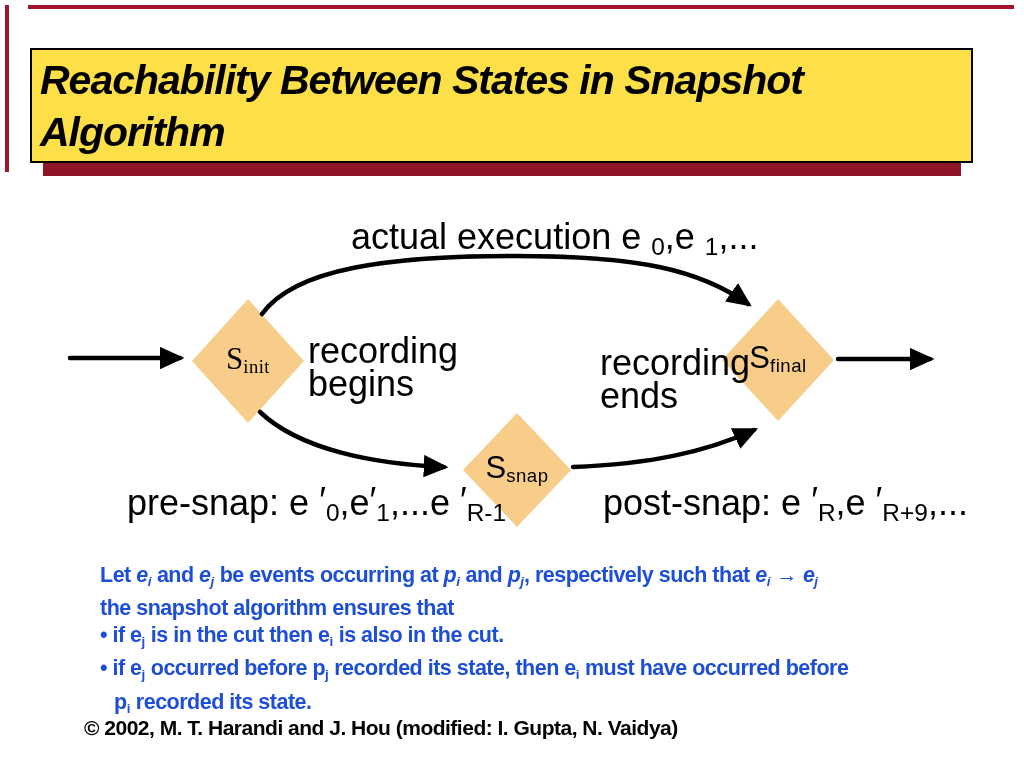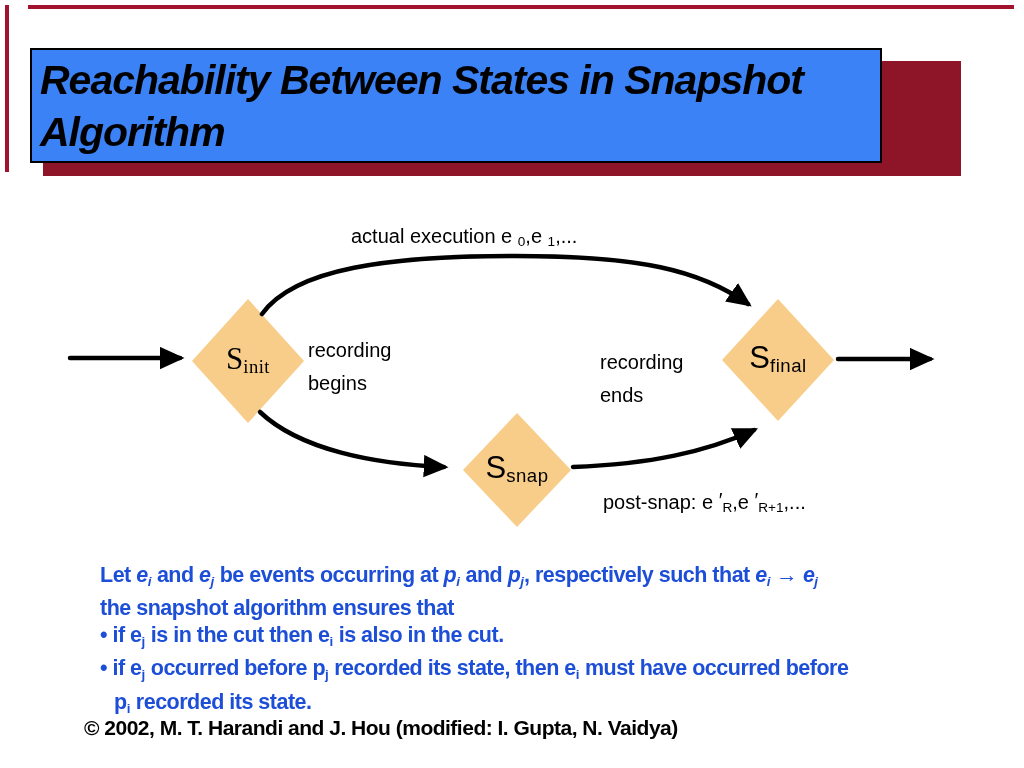--- a/index.html
+++ b/index.html
@@ -4,28 +4,28 @@
 <style>
   html,body{margin:0;padding:0;background:#fff;}
   #slide{position:relative;width:1024px;height:768px;background:#fff;overflow:hidden;
          font-family:"Liberation Sans","DejaVu Sans",sans-serif;color:#000;}
   .abs{position:absolute;}
   
   #frame-top{left:28px;top:5px;width:986px;height:4px;background:#a21330;}
   #frame-left{left:5px;top:5px;width:4px;height:167px;background:#a21330;}
   
   #title-shadow{left:43px;top:61px;width:918px;height:115px;background:#8e1527;}
-  #title-box{left:30px;top:48px;width:852px;height:115px;background:#3b82f6;
+  #title-box{left:30px;top:48px;width:943px;height:115px;background:#fde047;
              border:2px solid #000;box-sizing:border-box;}
   #title-text{padding:4px 10px 0 8px;font-weight:bold;font-style:italic;
               font-size:41px;line-height:52px;letter-spacing:-1px;white-space:pre-line;}
   
   #diagram-svg{left:0;top:0;width:1024px;height:768px;}
   
-  .dlabel{font-size:20px;line-height:33px;white-space:nowrap;}
+  .dlabel{font-size:36px;line-height:33px;white-space:nowrap;}
   #label-actual-execution{left:351px;top:220px;}
   #label-recording-begins{left:308px;top:334px;}
   #label-recording-ends{left:600px;top:346px;}
   #label-pre-snap{left:127px;top:484px;}
   #label-post-snap{left:603px;top:484px;}
   .state-label{font-size:31px;text-align:center;white-space:nowrap;}
   #label-s-init{left:192px;top:341px;width:112px;font-family:Liberation Serif, serif;}
   #label-s-snap{left:463px;top:450px;width:108px;}
   #label-s-final{left:722px;top:340px;width:112px;}
   .state-label .sub{font-size:0.6em;vertical-align:-0.22em;letter-spacing:0.5px;}
@@ -77,22 +77,23 @@
   <div id="label-recording-begins" class="abs dlabel">
     <div>recording</div>
     <div>begins</div>
   </div>
 
   <div id="label-recording-ends" class="abs dlabel">
     <div>recording</div>
     <div>ends</div>
   </div>
 
+  <div id="label-pre-snap" class="abs dlabel"><span>pre-snap: e </span><span class="pr">′</span><span class="sub">0</span><span>,e</span><span class="pr">′</span><span class="sub">1</span><span>,...e </span><span class="pr">′</span><span class="sub">R-1</span></div>
 
-  <div id="label-post-snap" class="abs dlabel"><span>post-snap: e </span><span class="pr">′</span><span class="sub">R</span><span>,e </span><span class="pr">′</span><span class="sub">R+1</span><span>,...</span></div>
+  <div id="label-post-snap" class="abs dlabel"><span>post-snap: e </span><span class="pr">′</span><span class="sub">R</span><span>,e </span><span class="pr">′</span><span class="sub">R+9</span><span>,...</span></div>
 
   <div id="label-s-init" class="abs state-label"><span>S</span><span class="sub">init</span></div>
   <div id="label-s-snap" class="abs state-label"><span>S</span><span class="sub">snap</span></div>
   <div id="label-s-final" class="abs state-label"><span>S</span><span class="sub">final</span></div>
 
   <div id="notes" class="abs">
     <div class="note-line"><span>Let </span><span class="it">e</span><span class="sub it">i</span><span> and </span><span class="it">e</span><span class="sub it">j</span><span> be events occurring at </span><span class="it">p</span><span class="sub it">i</span><span> and </span><span class="it">p</span><span class="sub it">j</span><span>, respectively such that </span><span class="it">e</span><span class="sub it">i</span><span> </span><span class="arr">→</span><span> </span><span class="it">e</span><span class="sub it">j</span></div>
     <div class="note-line"><span>the snapshot algorithm ensures that</span></div>
     <div class="note-line"><span>• if e</span><span class="sub">j</span><span> is in the cut then e</span><span class="sub">i</span><span> is also in the cut.</span></div>
     <div class="note-line"><span>• if e</span><span class="sub">j</span><span> occurred before p</span><span class="sub">j</span><span> recorded its state, then e</span><span class="sub">i</span><span> must have occurred before</span></div>

